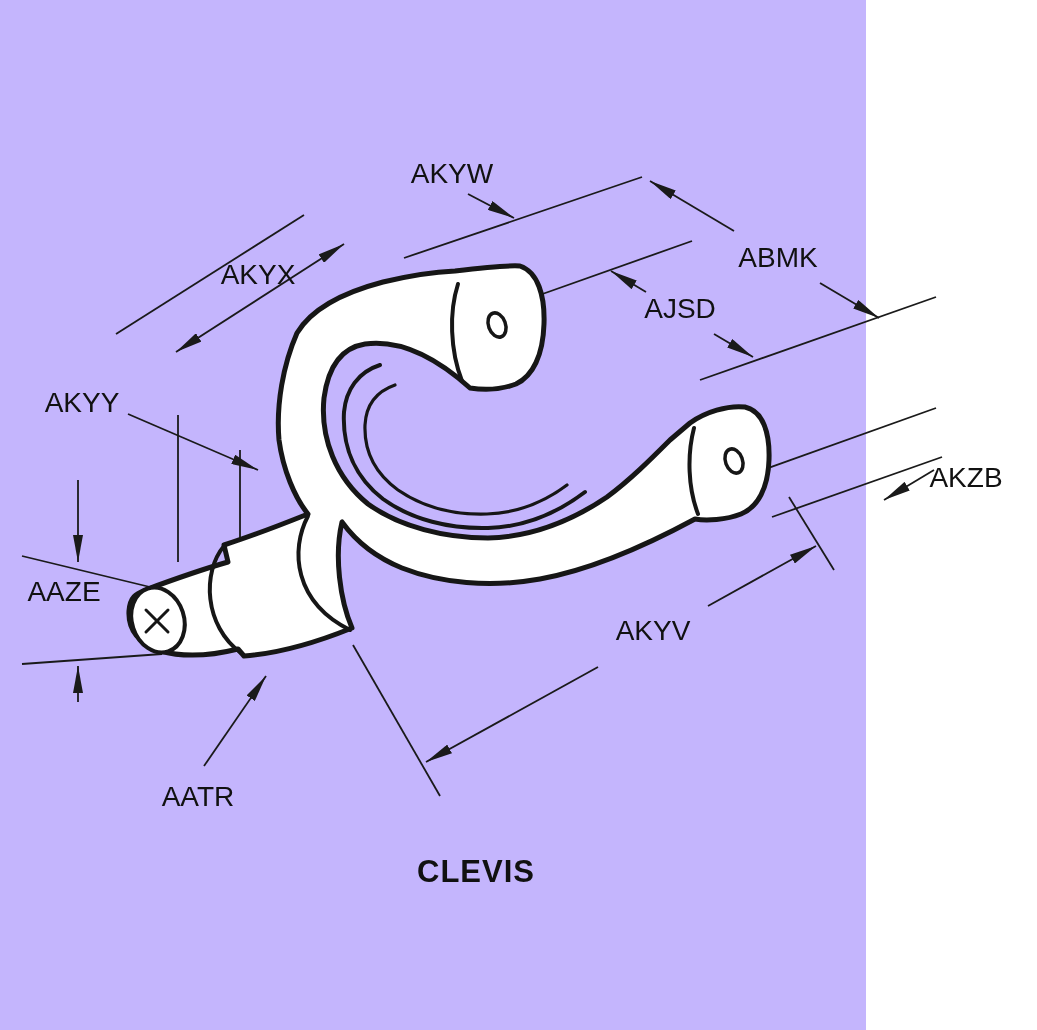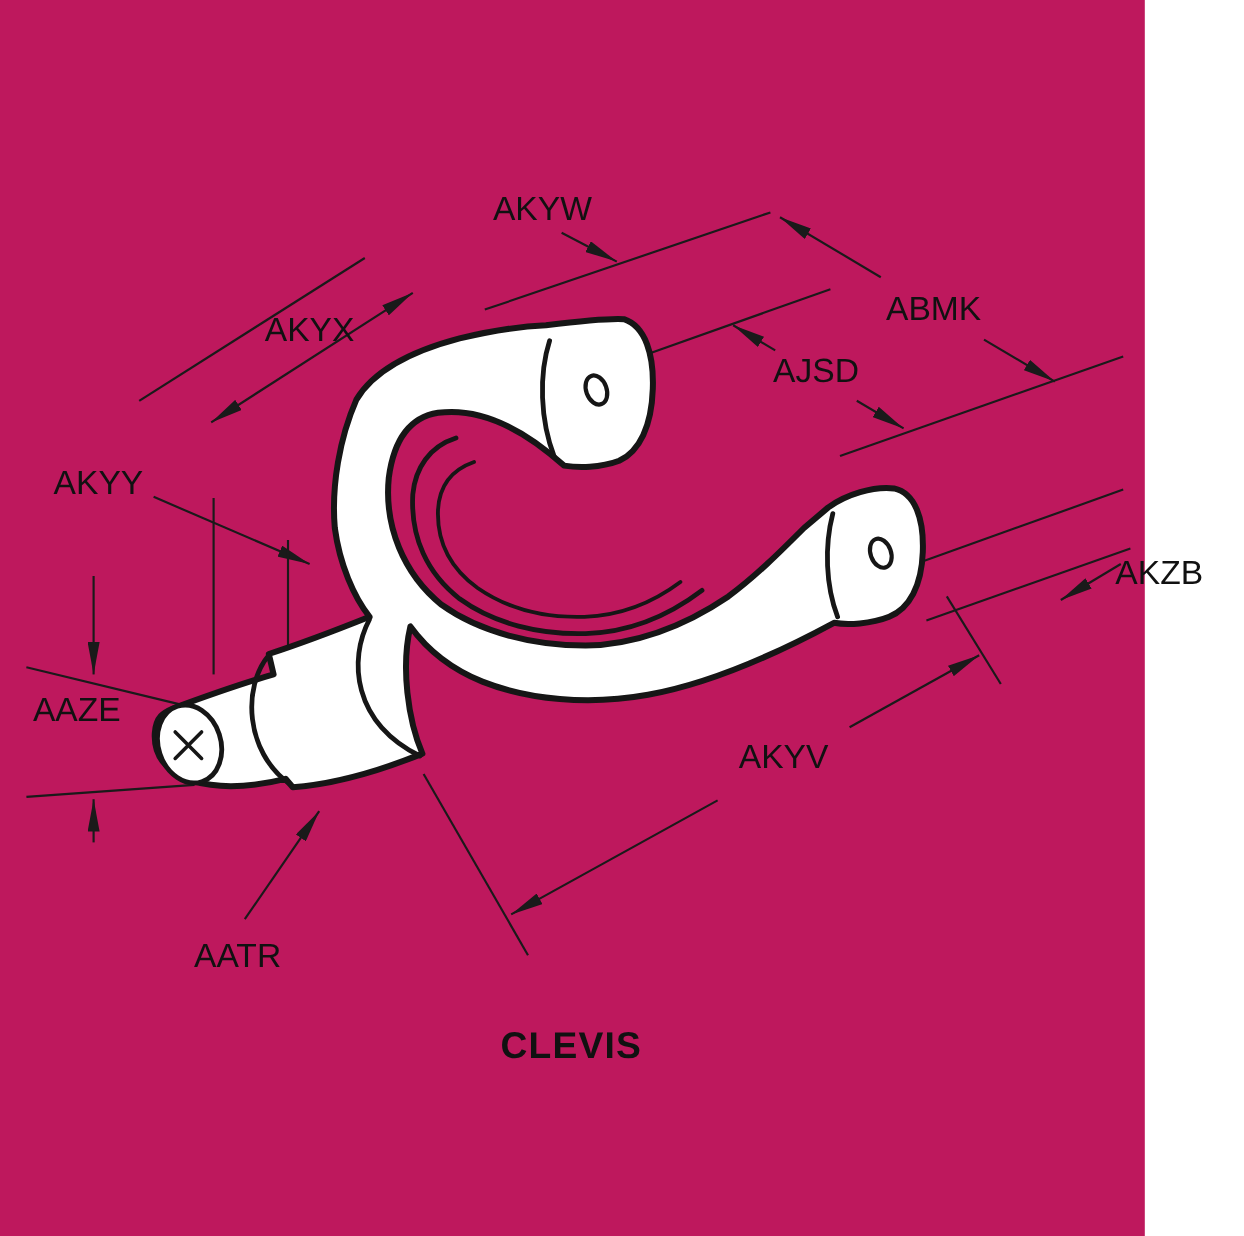--- a/index.html
+++ b/index.html
@@ -1,20 +1,20 @@
 <!DOCTYPE html>
 <html><head>
 <meta charset="utf-8">
 <style>
   html,body{
     margin:0; padding:0; background:#ffffff;
     width:1037px; height:1030px; overflow:hidden;
     font-family:"Liberation Sans", sans-serif;
   }
-  .sheet{ position:relative; width:954px; height:1030px; background:#be185d; }
+  .sheet{ position:relative; width:866px; height:1030px; background:#c4b5fd; }
   svg{ display:block; }
   .thin{ stroke:#1a1a1a; stroke-width:1.8; fill:none; }
   .thick{ stroke:#161616; stroke-width:5; fill:#ffffff; stroke-linejoin:round; stroke-linecap:round; }
   .mid{ stroke:#161616; stroke-width:4; fill:none; stroke-linecap:round; }
   .mid-fill{ stroke:#161616; stroke-width:4; fill:#ffffff; }
   .hole{ stroke:#161616; stroke-width:3.5; fill:#ffffff; }
   .xmark{ stroke:#161616; stroke-width:3; fill:none; stroke-linecap:round; }
   .dim-label{ font:400 28px "Liberation Sans", sans-serif; fill:#111; }
   .title-label{ font:700 31px "Liberation Sans", sans-serif; fill:#111; letter-spacing:1px; }
 </style>

